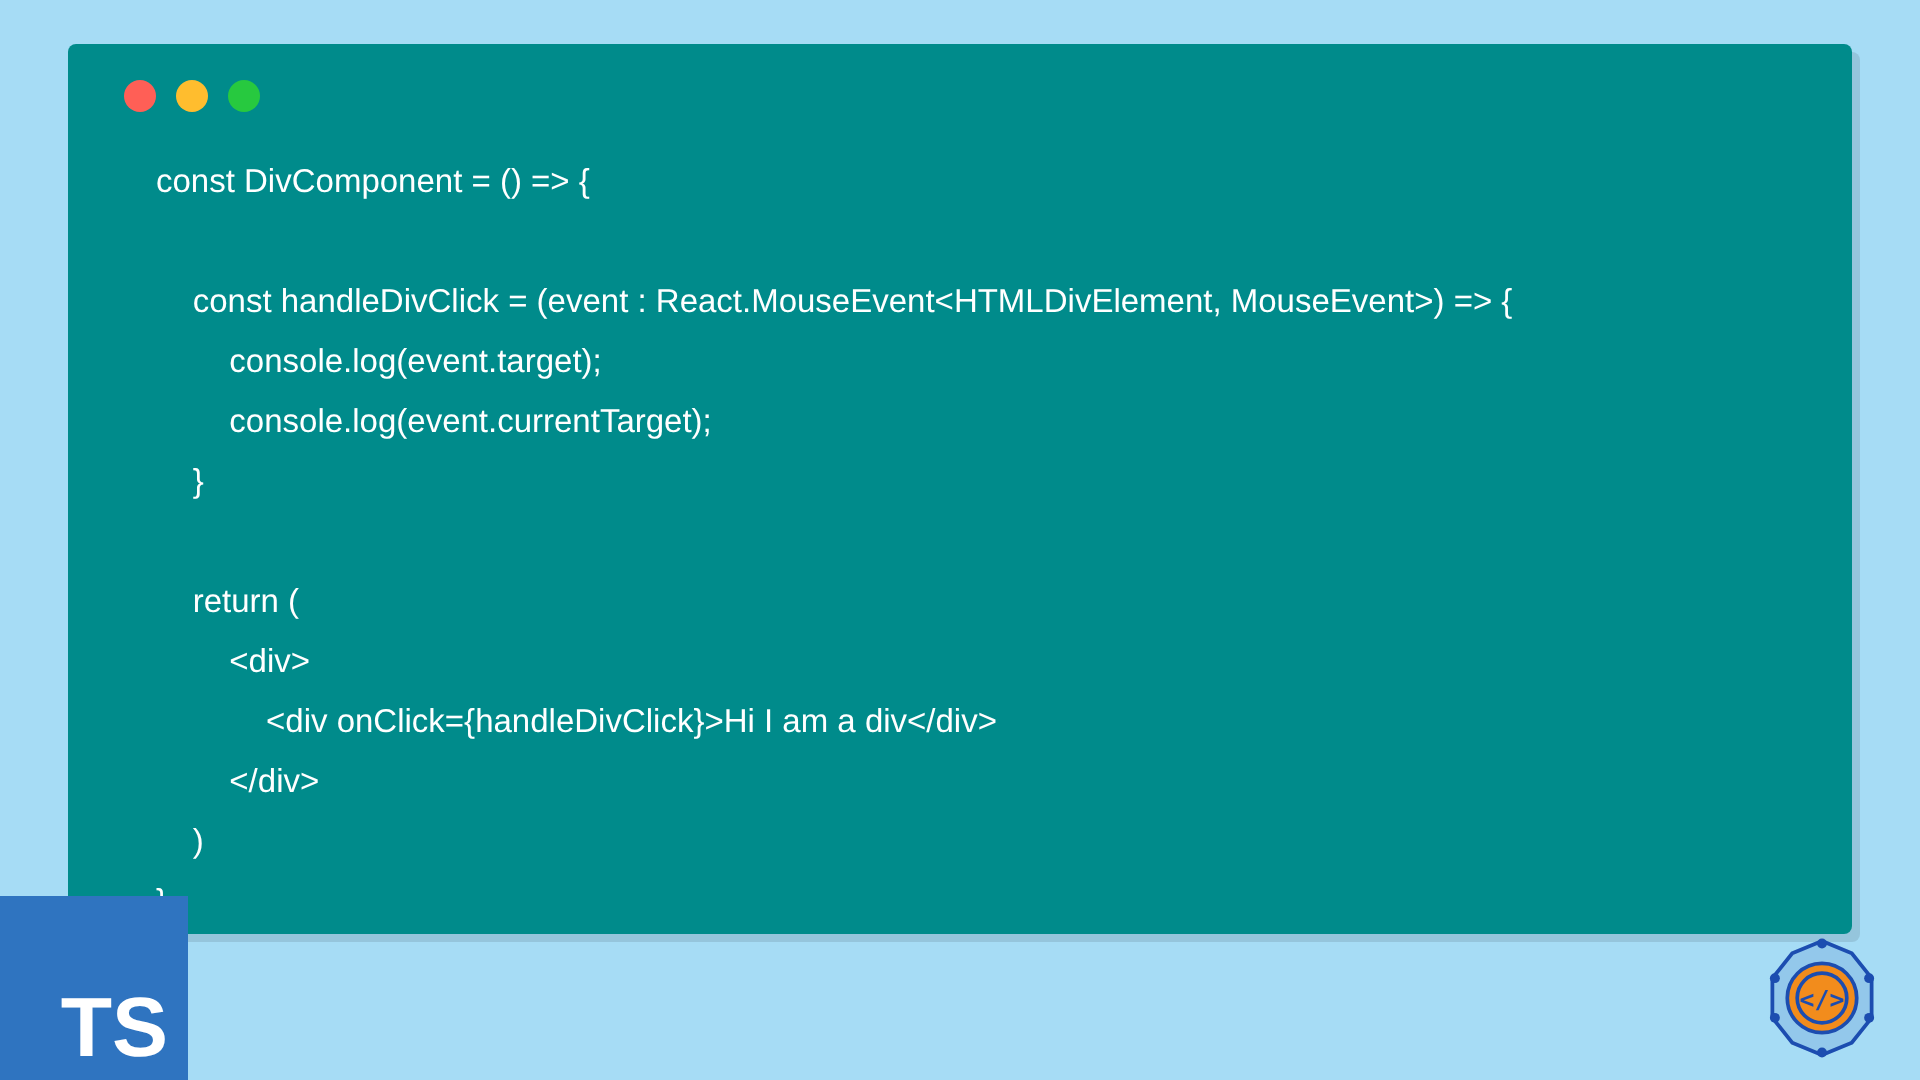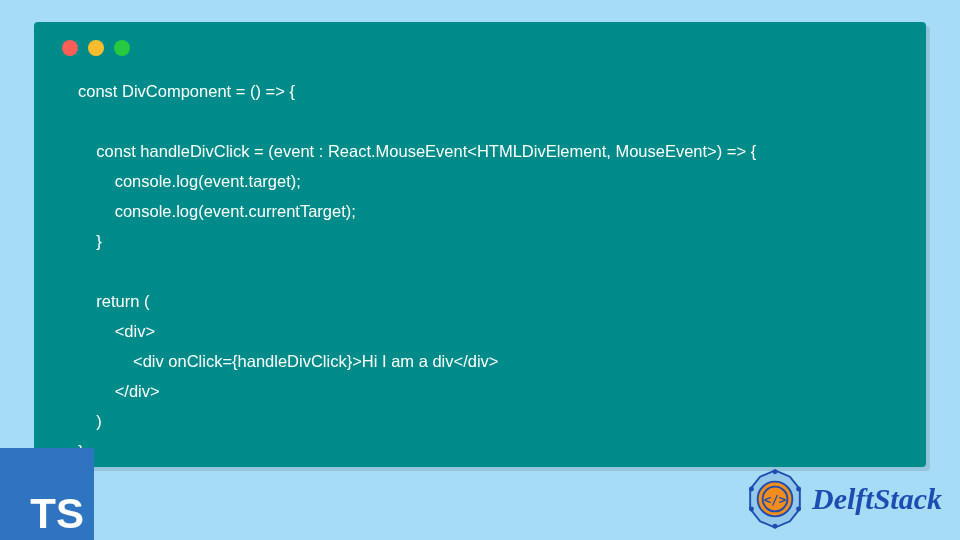--- a/index.html
+++ b/index.html
@@ -116,14 +116,13 @@
       <circle cx="50" cy="50" r="20" fill="none" stroke="#1c4db0"></circle>
     </g>
     <text x="50" y="58" font-size="20" text-anchor="middle" fill="#1c4db0" font-family="monospace" font-weight="bold">&lt;/&gt;</text>
     <circle cx="50" cy="6" r="4" fill="#1c4db0"></circle>
     <circle cx="88" cy="34" r="4" fill="#1c4db0"></circle>
     <circle cx="88" cy="66" r="4" fill="#1c4db0"></circle>
     <circle cx="50" cy="94" r="4" fill="#1c4db0"></circle>
     <circle cx="12" cy="66" r="4" fill="#1c4db0"></circle>
     <circle cx="12" cy="34" r="4" fill="#1c4db0"></circle>
   </svg>
-  <span class="brand-text">DelftStack</span>
 </div>
 
 </body></html>

